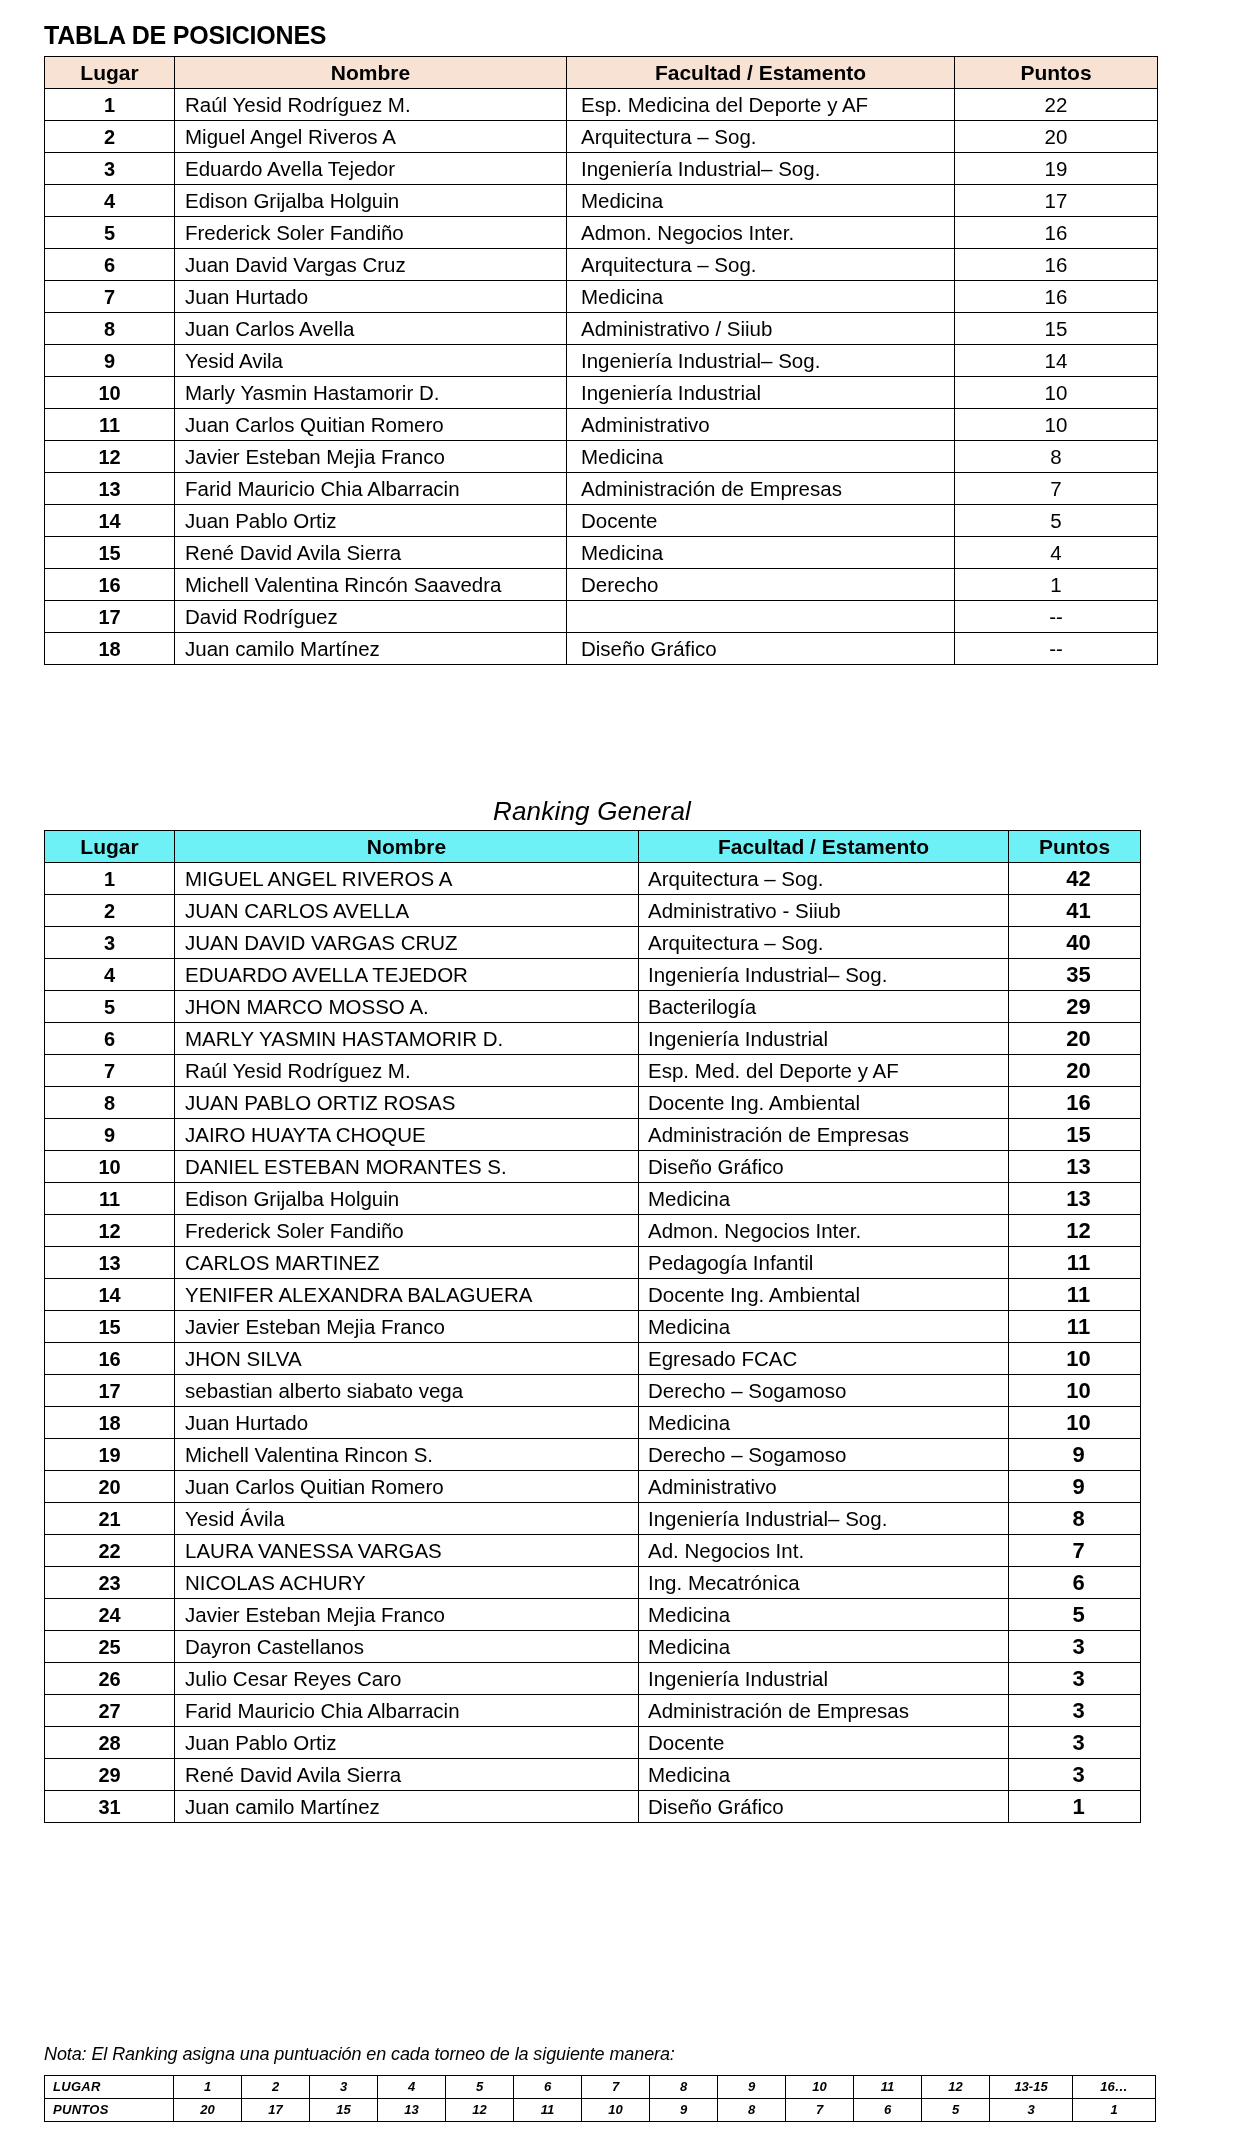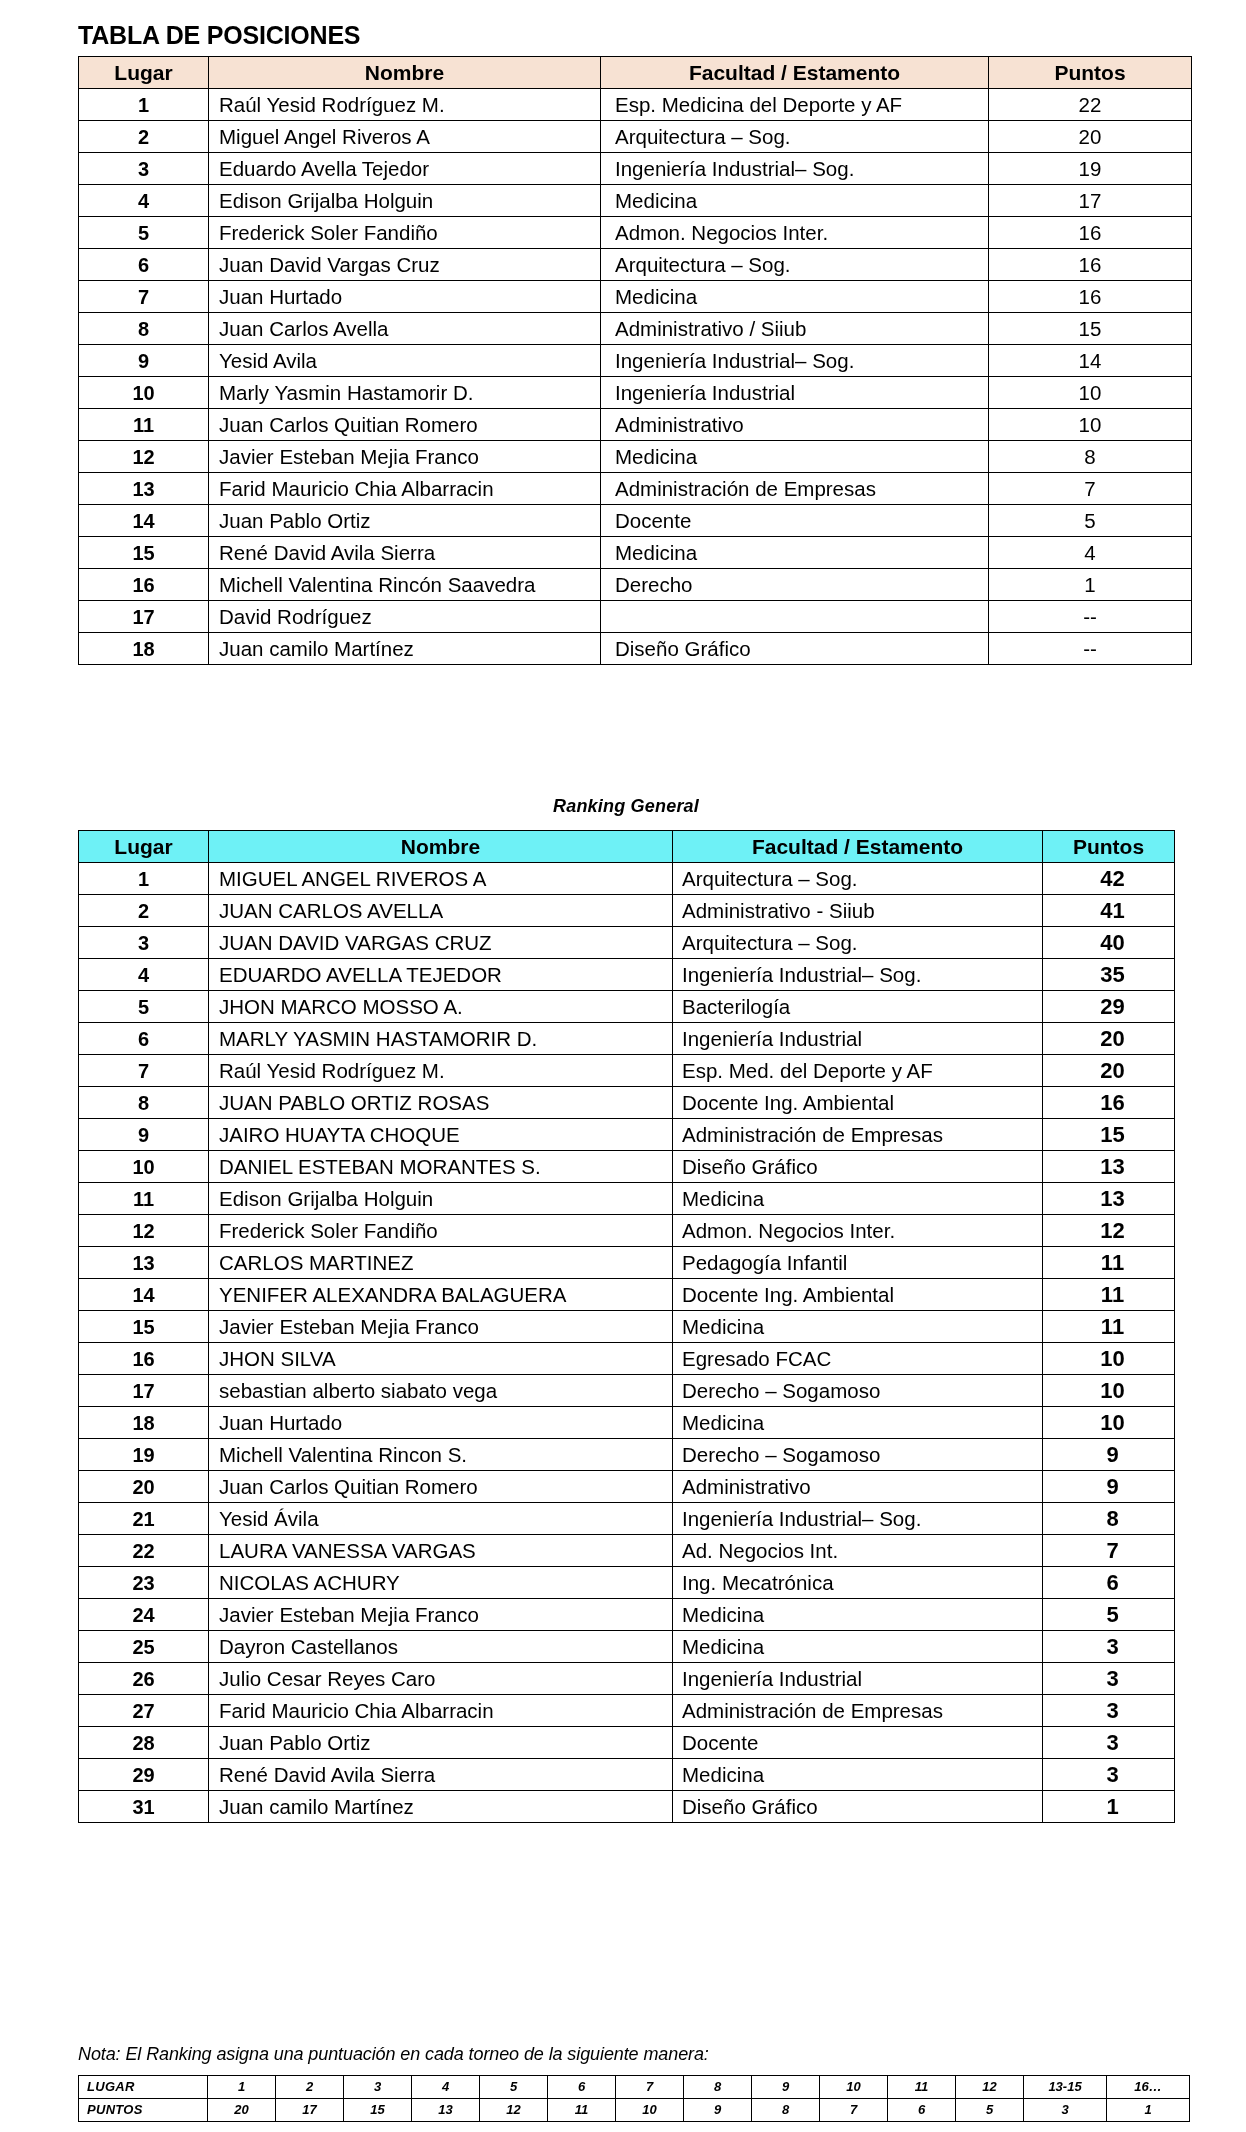--- a/index.html
+++ b/index.html
@@ -13,42 +13,41 @@
     font-family: "Liberation Sans", sans-serif;
     color: #000000;
     position: relative;
     overflow: hidden;
   }
   .page {
     position: relative;
     width: 1046px;
     height: 2132px;
     padding: 0;
-    margin-left: 34px;
   }
 
   
   .title-posiciones {
     position: absolute;
     left: 44px;
     top: 22px;
     font-size: 25px;
     font-weight: bold;
     letter-spacing: -0.2px;
     line-height: 1.1;
     white-space: nowrap;
   }
   .title-ranking {
     position: absolute;
     left: 44px;
     top: 796px;
     width: 1096px;
     text-align: center;
-    font-size: 18px;
-    font-weight: bold;
+    font-size: 26px;
+    font-weight: normal;
     font-style: italic;
     letter-spacing: 0.2px;
     white-space: nowrap;
   }
 
   
   table.grid {
     border-collapse: collapse;
     table-layout: fixed;
     position: absolute;

